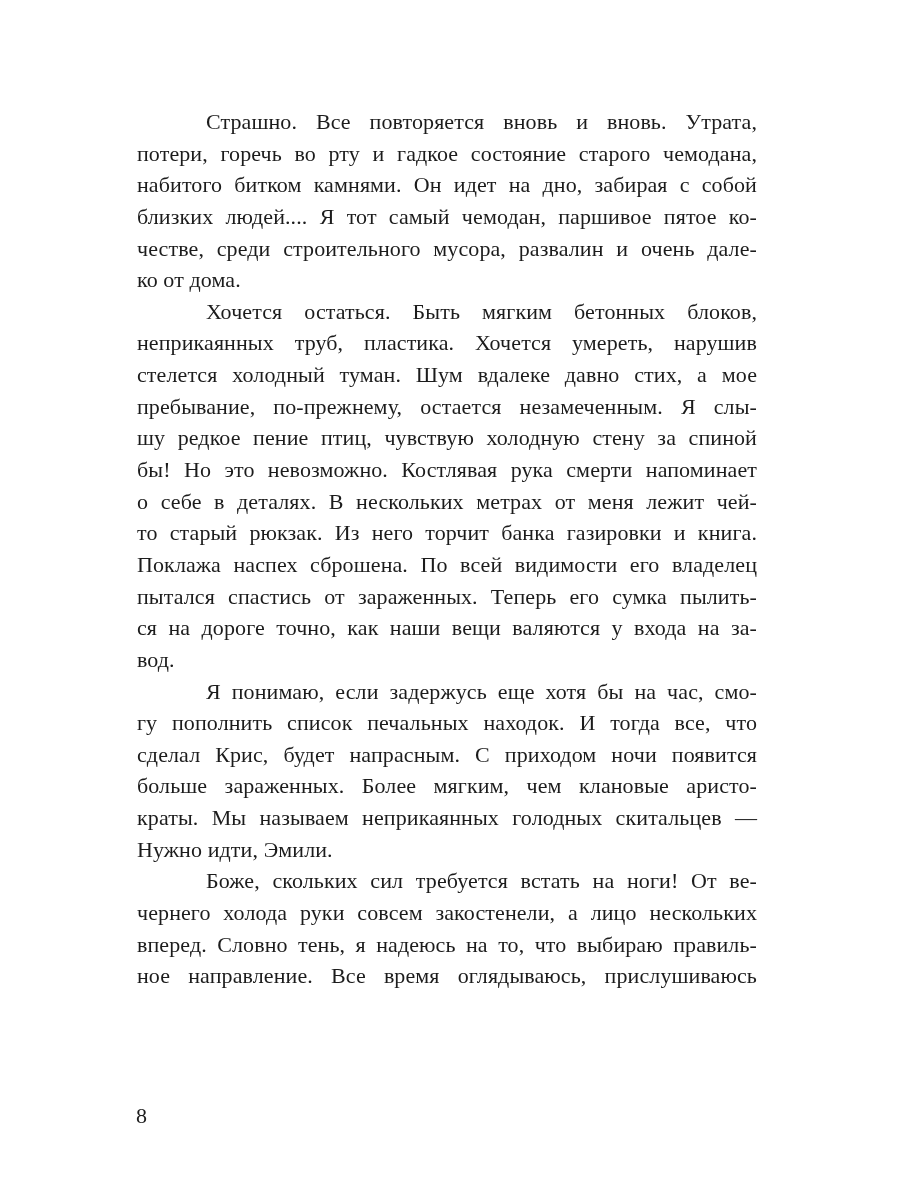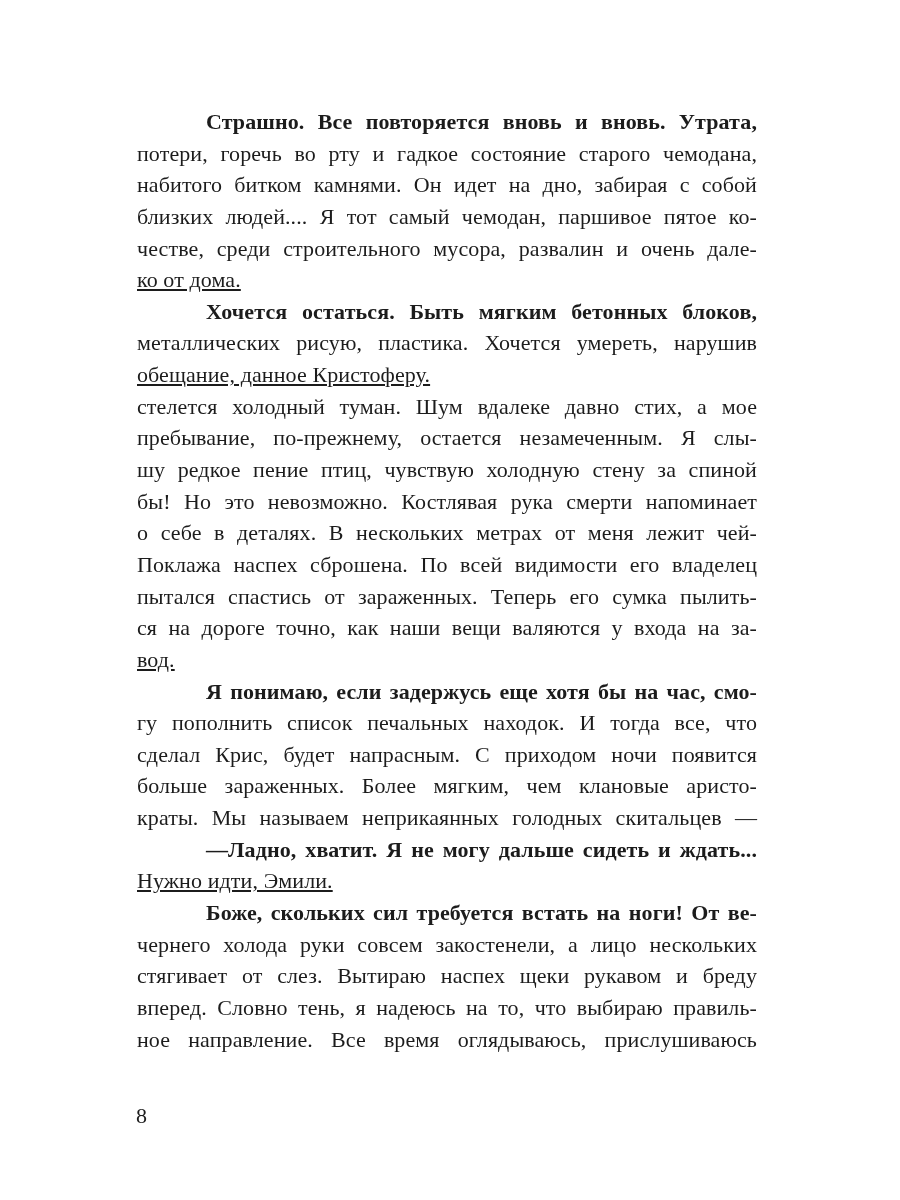--- a/index.html
+++ b/index.html
@@ -7,69 +7,67 @@
     .page {
       position: absolute; left: 137px; top: 106px; width: 620px;
       font-family: "Liberation Serif", "DejaVu Serif", serif;
       font-size: 22px; color: #1c1c1c;
     }
     .line {
       display: block; height: 31.65px; line-height: 31.65px;
       text-align: justify; text-align-last: justify;
       white-space: nowrap; letter-spacing: 0.1px;
     }
-    .line.indent { padding-left: 69px; font-weight: bold; }
-    .line.last { text-align-last: left; text-decoration: underline; }
+    .line.indent { padding-left: 69px; }
+    .line.last { text-align-last: left; }
     .page-number {
       position: absolute; left: 136px; top: 1103px;
       font-family: "Liberation Serif", "DejaVu Serif", serif;
       font-size: 22px; color: #1c1c1c;
     }
   </style>
 </head>
 <body>
 
 <div class="page">
   <div>
     <span class="line indent">Страшно. Все повторяется вновь и вновь. Утрата,</span>
     <span class="line">потери, горечь во рту и гадкое состояние старого чемодана,</span>
     <span class="line">набитого битком камнями. Он идет на дно, забирая с собой</span>
     <span class="line">близких людей.... Я тот самый чемодан, паршивое пятое ко-</span>
     <span class="line">честве, среди строительного мусора, развалин и очень дале-</span>
     <span class="line last">ко от дома.</span>
   </div>
   <div>
     <span class="line indent">Хочется остаться. Быть мягким бетонных блоков,</span>
-    <span class="line">металлических рисую, пластика. Хочется умереть, нарушив</span>
-    <span class="line last">обещание, данное Кристоферу.</span>
+    <span class="line">неприкаянных труб, пластика. Хочется умереть, нарушив</span>
   </div>
   <div>
     <span class="line">стелется холодный туман. Шум вдалеке давно стих, а мое</span>
     <span class="line">пребывание, по-прежнему, остается незамеченным. Я слы-</span>
     <span class="line">шу редкое пение птиц, чувствую холодную стену за спиной</span>
     <span class="line">бы! Но это невозможно. Костлявая рука смерти напоминает</span>
     <span class="line">о себе в деталях. В нескольких метрах от меня лежит чей-</span>
+    <span class="line">то старый рюкзак. Из него торчит банка газировки и книга.</span>
     <span class="line">Поклажа наспех сброшена. По всей видимости его владелец</span>
     <span class="line">пытался спастись от зараженных. Теперь его сумка пылить-</span>
     <span class="line">ся на дороге точно, как наши вещи валяются у входа на за-</span>
     <span class="line last">вод.</span>
   </div>
   <div>
     <span class="line indent">Я понимаю, если задержусь еще хотя бы на час, смо-</span>
     <span class="line">гу пополнить список печальных находок. И тогда все, что</span>
     <span class="line">сделал Крис, будет напрасным. С приходом ночи появится</span>
     <span class="line">больше зараженных. Более мягким, чем клановые аристо-</span>
     <span class="line">краты. Мы называем неприкаянных голодных скитальцев —</span>
   </div>
   <div>
-    <span class="line indent">—Ладно, хватит. Я не могу дальше сидеть и ждать...</span>
     <span class="line last">Нужно идти, Эмили.</span>
   </div>
   <div>
     <span class="line indent">Боже, скольких сил требуется встать на ноги! От ве-</span>
     <span class="line">чернего холода руки совсем закостенели, а лицо нескольких</span>
-    <span class="line">стягивает от слез. Вытираю наспех щеки рукавом и бреду</span>
     <span class="line">вперед. Словно тень, я надеюсь на то, что выбираю правиль-</span>
     <span class="line">ное направление. Все время оглядываюсь, прислушиваюсь</span>
   </div>
 </div>
 
 <div class="page-number">8</div>
 
 </body></html>

